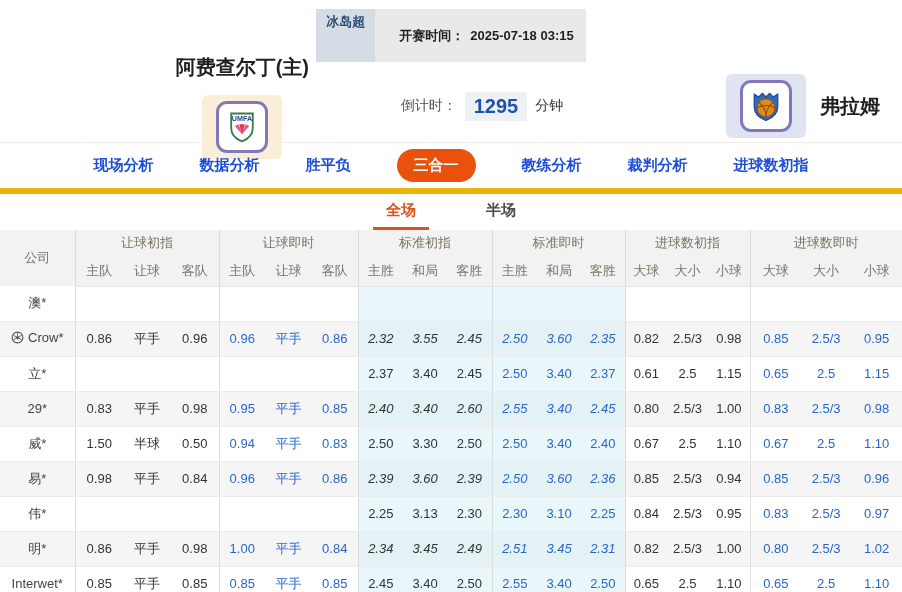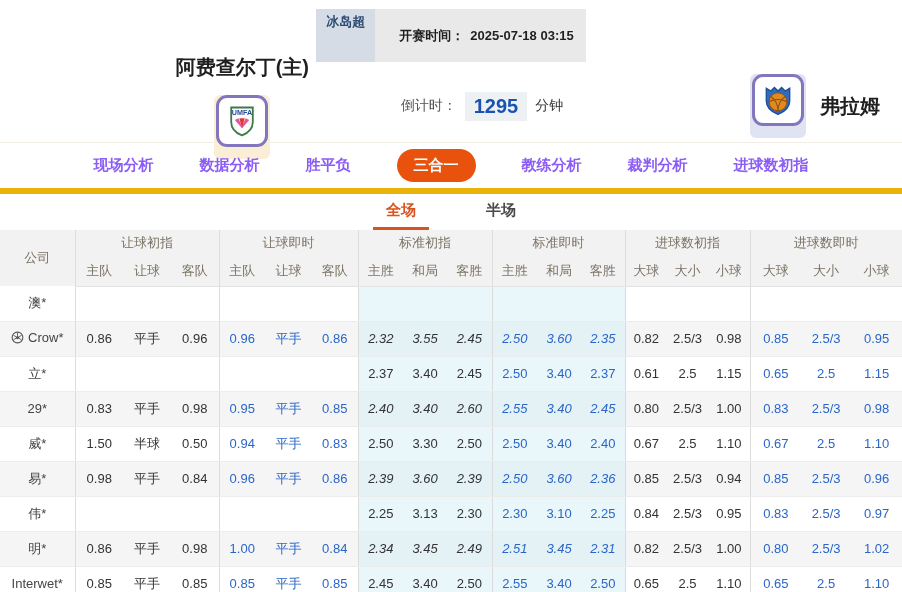--- a/index.html
+++ b/index.html
@@ -15,32 +15,32 @@
   .top-pill { display:flex; align-items:stretch; background:#e9e9e9; font-size:13px; line-height:1;gap:12px; }
   .league-badge { background:#d6dce5; color:#2c4a73; font-weight:bold; padding:6px 10px; }
   .kickoff { padding:20px 12px; font-weight:bold; color:#1f1f1f; display:flex; gap:6px; align-items:center;}
 
   
   .match-header { display:flex; align-items:center; margin-top:8px; height:72px; }
   .mh-side { flex:1; display:flex; align-items:center; gap:14px; }
   .mh-left  { justify-content:flex-start; padding-left:84px;flex-direction:column; }
   .mh-right { justify-content:flex-end; padding-right:22px; }
   .team-name { font-size:20px; font-weight:bold; color:#1f1f1f; white-space:nowrap; }
-  .logo-wrap { width:56px; height:64px; border-radius:6px; display:flex; align-items:flex-start; justify-content:center; }
+  .logo-wrap { width:80px; height:64px; border-radius:6px; display:flex; align-items:center; justify-content:center; }
   .logo-wrap.home { background:#fbeed7; }
   .logo-wrap.away { background:#dfe3f2; }
   .logo-inner { width:52px; height:52px; background:#fff; border:3px solid #8277bd; border-radius:11px; display:flex; align-items:center; justify-content:center; }
   .countdown { display:flex; align-items:center; gap:8px; white-space:nowrap; }
   .cd-label { font-size:14px; color:#555; }
   .cd-value { font-size:20px; font-weight:bold; color:#1952b0; background:#eef1f4; padding:3px 9px; }
   .cd-unit { font-size:14px; color:#333; }
 
   
   .nav { border-top:1px solid #f1ece6; height:46px; display:flex; align-items:center; justify-content:center; gap:46px; }
-  .nav-tab { font-size:15px; font-weight:bold; color:#8b5cf6; cursor:pointer; padding:7px 0; white-space:nowrap; }
+  .nav-tab { font-size:15px; font-weight:bold; color:#1d4ed8; cursor:pointer; padding:7px 0; white-space:nowrap; }
   .nav-tab.active { background:#e8520c; color:#fff; border-radius:17px; padding:7px 17px; }
 
   
   .subtabs { border-top:6px solid #eab308; height:42px; display:flex; align-items:flex-end; justify-content:center; gap:44px; }
   .subtab { font-size:15px; font-weight:bold; color:#4a4a4a; padding:9px 13px 7px; cursor:pointer; border-bottom:3px solid transparent; }
   .subtab.active { color:#d9531e; border-bottom-color:#d9531e; }
 
   
   table { width:902px; border-collapse:collapse; table-layout:fixed; text-align:center; font-size:13px; }
   th { font-weight:normal; color:#7b7264; background:#f2f2f2; }

